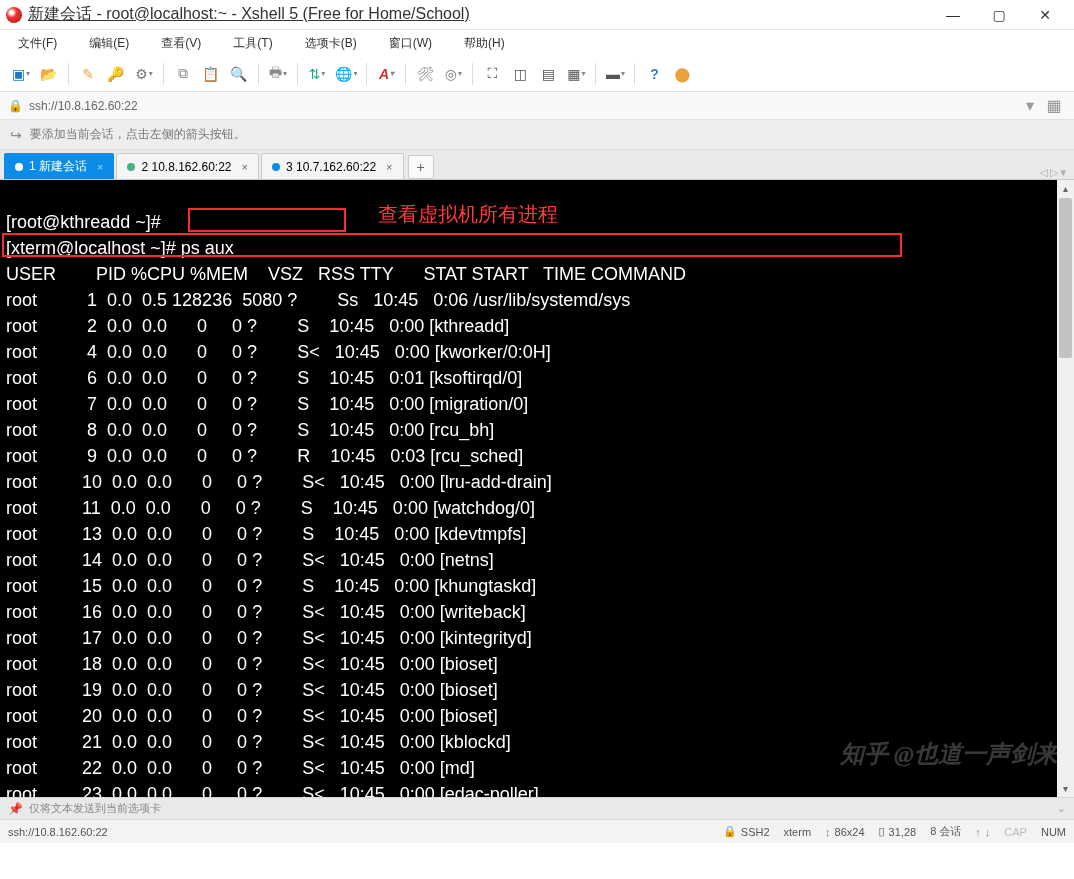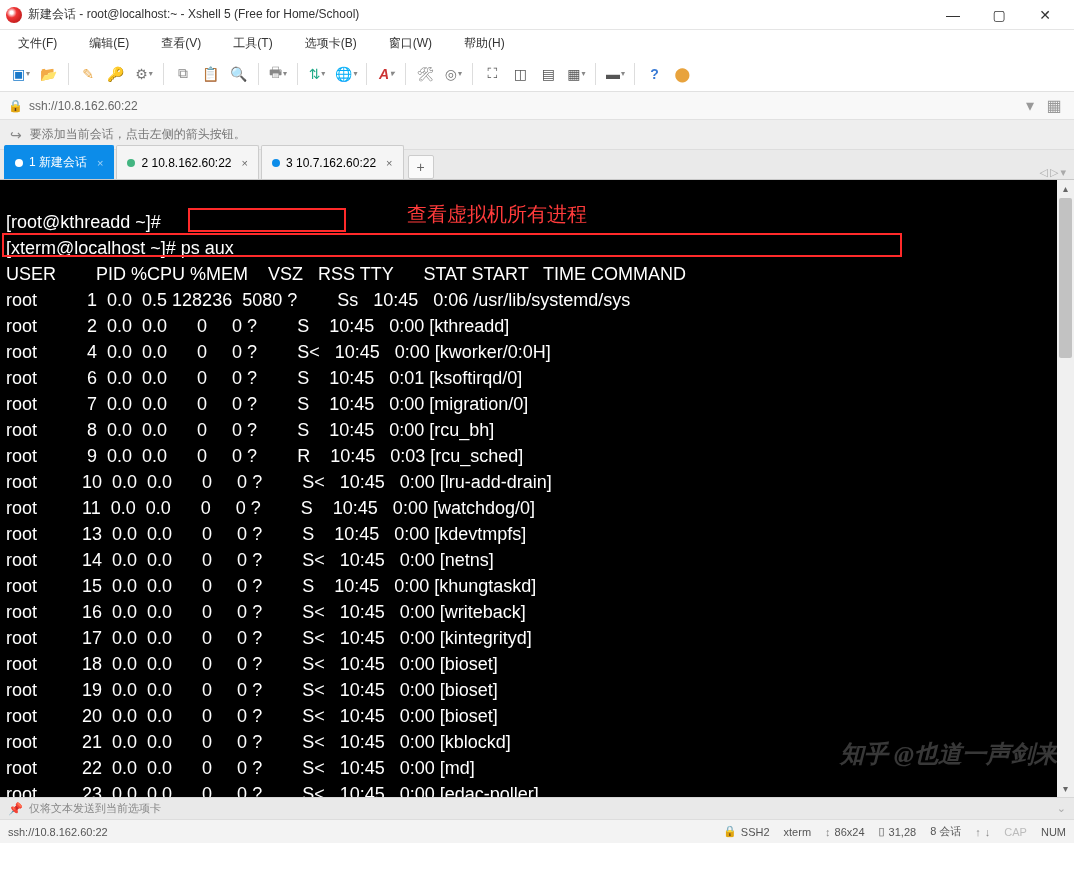--- a/index.html
+++ b/index.html
@@ -1,21 +1,21 @@
 <!DOCTYPE html>
 <html><head>
 <meta charset="utf-8">
 <style>
 * { margin: 0; padding: 0; box-sizing: border-box; font-family: "Microsoft YaHei", "Segoe UI", Tahoma, sans-serif; }
 html, body { width: 1074px; height: 879px; overflow: hidden; background: #fff; }
 
 
 .titlebar { height: 30px; display: flex; align-items: center; padding: 0 6px; background: #fff; border-bottom: 1px solid #e5e5e5; }
 .titlebar .app-icon { width: 16px; height: 16px; border-radius: 50%; background: radial-gradient(circle at 35% 35%, #fff 0 10%, #e33 35%, #a11 100%); margin-right: 6px; }
-.titlebar .title { font-size: 12px; color: #333; flex: 0 0 auto; }
+.titlebar .title { font-size: 16px; color: #333; flex: 0 0 auto; text-decoration: underline; }
 .titlebar .spacer { flex: 1; }
 .win-btn { width: 46px; height: 30px; display: flex; align-items: center; justify-content: center; color: #333; font-size: 14px; cursor: pointer; }
 
 
 .menubar { height: 26px; display: flex; align-items: center; padding: 0 12px; background: #fff; gap: 20px; }
 .menubar .item { font-size: 12px; color: #333; padding: 2px 6px; cursor: pointer; }
 
 
 .toolbar { height: 36px; display: flex; align-items: center; padding: 0 8px; background: #fff; border-bottom: 1px solid #e1e1e1; gap: 2px; }
 .tool-btn { height: 26px; min-width: 26px; display: flex; align-items: center; justify-content: center; border-radius: 2px; cursor: pointer; font-size: 14px; color: #555; padding: 0 3px; }
@@ -42,21 +42,21 @@
 .addressbar .lock { font-size: 12px; color: #888; margin-right: 6px; }
 .addressbar .url { font-size: 12px; color: #666; flex: 1; }
 .addressbar .gray-btn { width: 24px; text-align: center; color: #999; cursor: pointer; }
 
 
 .hintbar { height: 30px; display: flex; align-items: center; padding: 0 10px; background: #eeeeee; border-bottom: 1px solid #ddd; color: #777; font-size: 12px; gap: 8px; }
 .hintbar .arrow-ico { font-size: 14px; color: #888; }
 
 
 .tabstrip { height: 30px; display: flex; align-items: flex-end; background: #eaeaea; border-bottom: 1px solid #c8c8c8; padding: 0 4px; position: relative; }
-.tab { height: 34px; display: flex; align-items: center; padding: 0 10px; font-size: 12px; background: #f5f5f5; border: 1px solid #ccc; border-bottom: none; margin-right: 2px; cursor: pointer; gap: 6px; border-radius: 2px 2px 0 0; }
+.tab { height: 26px; display: flex; align-items: center; padding: 0 10px; font-size: 12px; background: #f5f5f5; border: 1px solid #ccc; border-bottom: none; margin-right: 2px; cursor: pointer; gap: 6px; border-radius: 2px 2px 0 0; }
 .tab.active { background: #0c8ce9; color: #fff; border-color: #0c8ce9; }
 .tab .dot { width: 8px; height: 8px; border-radius: 50%; background: #43b581; }
 .tab .dot.blue { background: #0c8ce9; }
 .tab .tab-close { font-size: 11px; color: inherit; opacity: .6; margin-left: 4px; }
 .tab-add { width: 26px; height: 24px; display: flex; align-items: center; justify-content: center; border: 1px solid #ccc; background: #fafafa; font-size: 14px; color: #666; cursor: pointer; margin-left: 2px; border-radius: 2px; }
 .tabstrip .tabscroll { margin-left: auto; display: flex; gap: 2px; padding-right: 4px; color: #aaa; font-size: 11px; }
 
 
 .terminal { height: 617px; background: #000; color: #fff; font-family: "DejaVu Sans Mono", Consolas, monospace; font-size: 18px; line-height: 25px; padding: 4px 6px; position: relative; overflow: hidden; white-space: pre; }
 .terminal .scrollbar { position: absolute; right: 0; top: 0; width: 17px; height: 100%; background: #f0f0f0; }
@@ -193,21 +193,21 @@
 root         17  0.0  0.0      0     0 ?        S&lt;   10:45   0:00 [kintegrityd]
 root         18  0.0  0.0      0     0 ?        S&lt;   10:45   0:00 [bioset]
 root         19  0.0  0.0      0     0 ?        S&lt;   10:45   0:00 [bioset]
 root         20  0.0  0.0      0     0 ?        S&lt;   10:45   0:00 [bioset]
 root         21  0.0  0.0      0     0 ?        S&lt;   10:45   0:00 [kblockd]
 root         22  0.0  0.0      0     0 ?        S&lt;   10:45   0:00 [md]
 root         23  0.0  0.0      0     0 ?        S&lt;   10:45   0:00 [edac-poller]
 root         24  0.0  0.0      0     0 ?        S&lt;   10:45   0:00 [watchdogd]</span>
   <div class="redbox" style="left:188px; top:28px; width:158px; height:24px;"></div>
   <div class="redbox" style="left:2px; top:53px; width:900px; height:24px;"></div>
-  <div class="annot" style="left:378px; top:22px;margin-left:29px;">查看虚拟机所有进程</div>
+  <div class="annot" style="left:378px; top:22px;">查看虚拟机所有进程</div>
   <div class="watermark">知乎 @也道一声剑来</div>
   <div class="scrollbar">
     <div class="arrow top">▴</div>
     <div class="thumb"></div>
     <div class="arrow bot">▾</div>
   </div>
 </div>
 
 <div class="sendhint">
   <span class="pin">📌</span>

